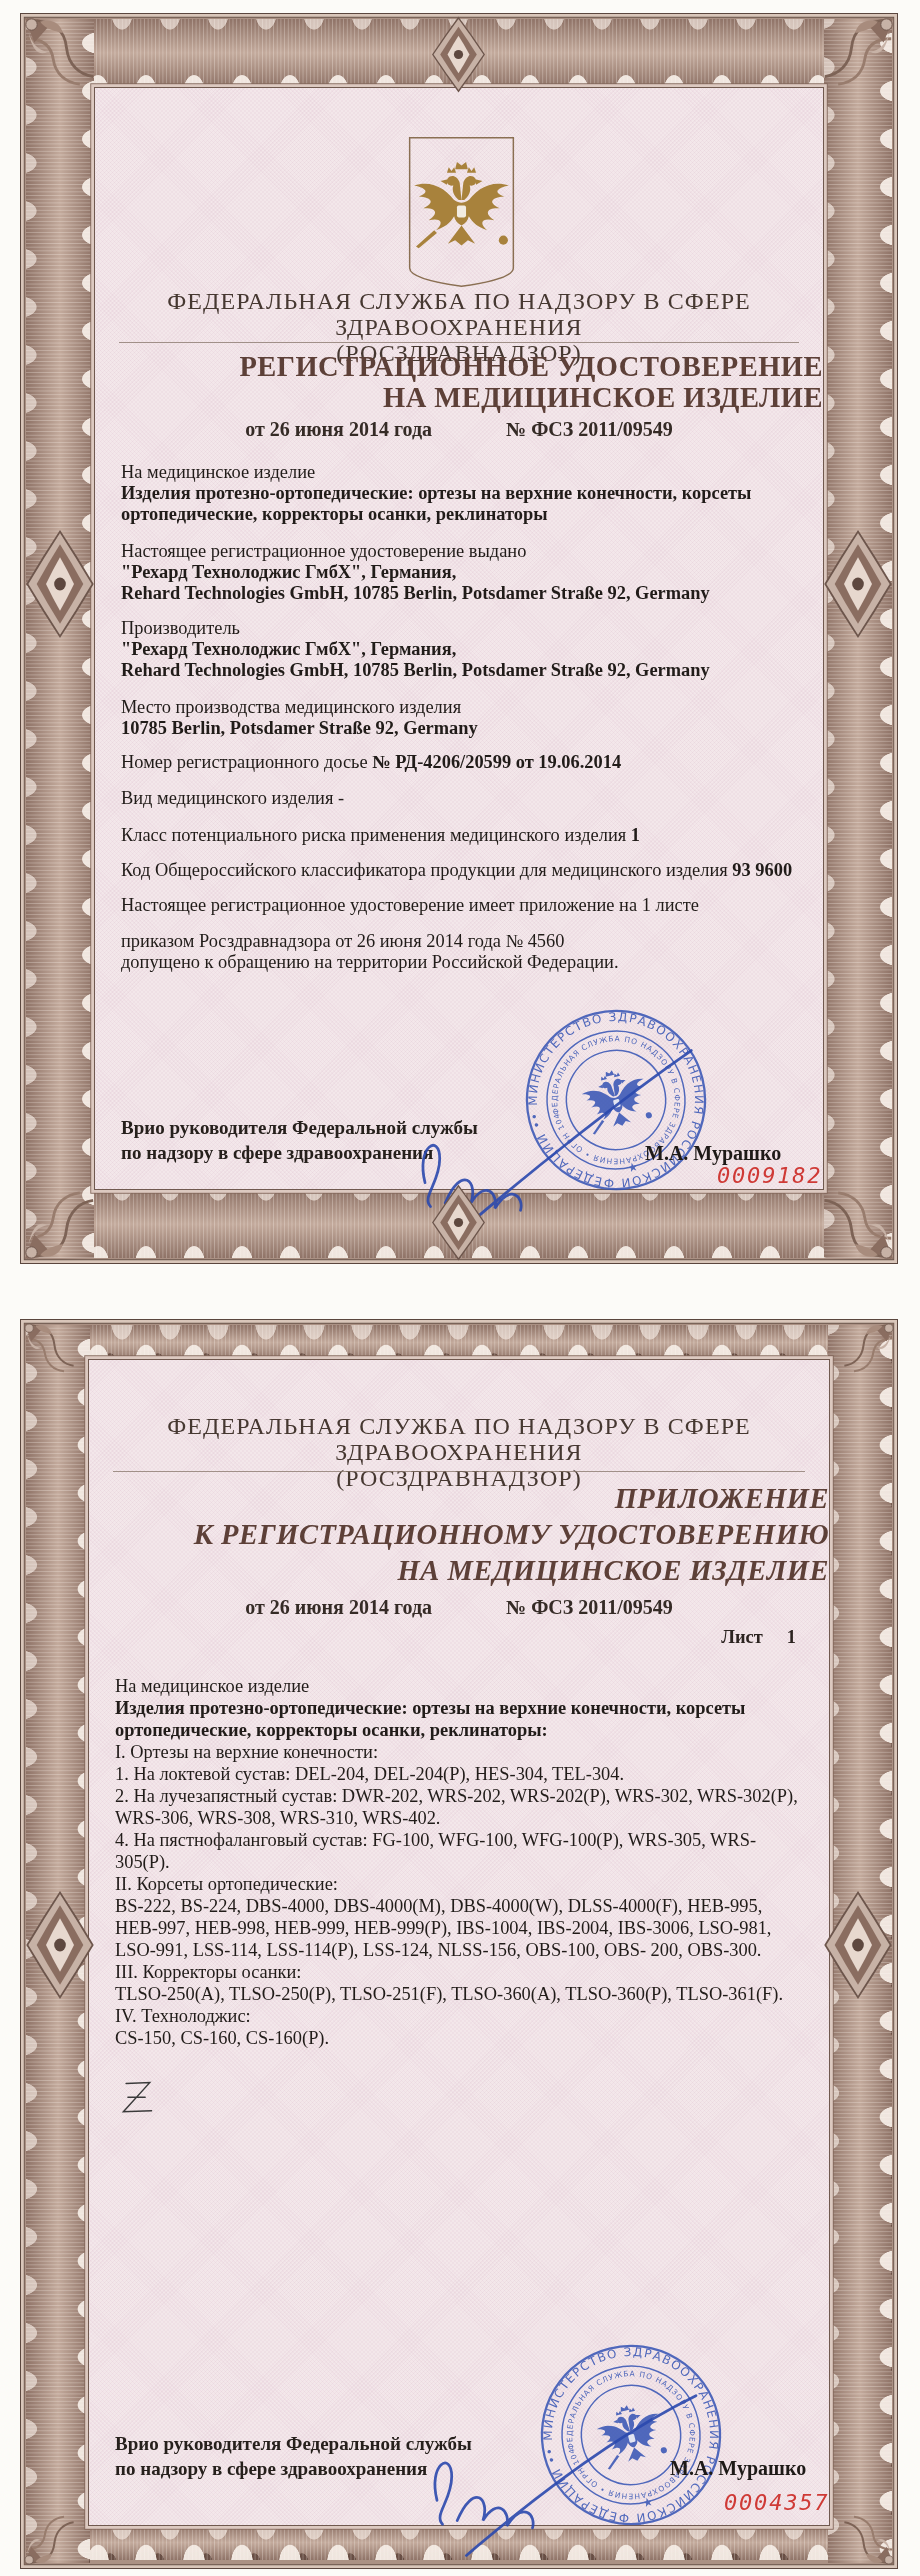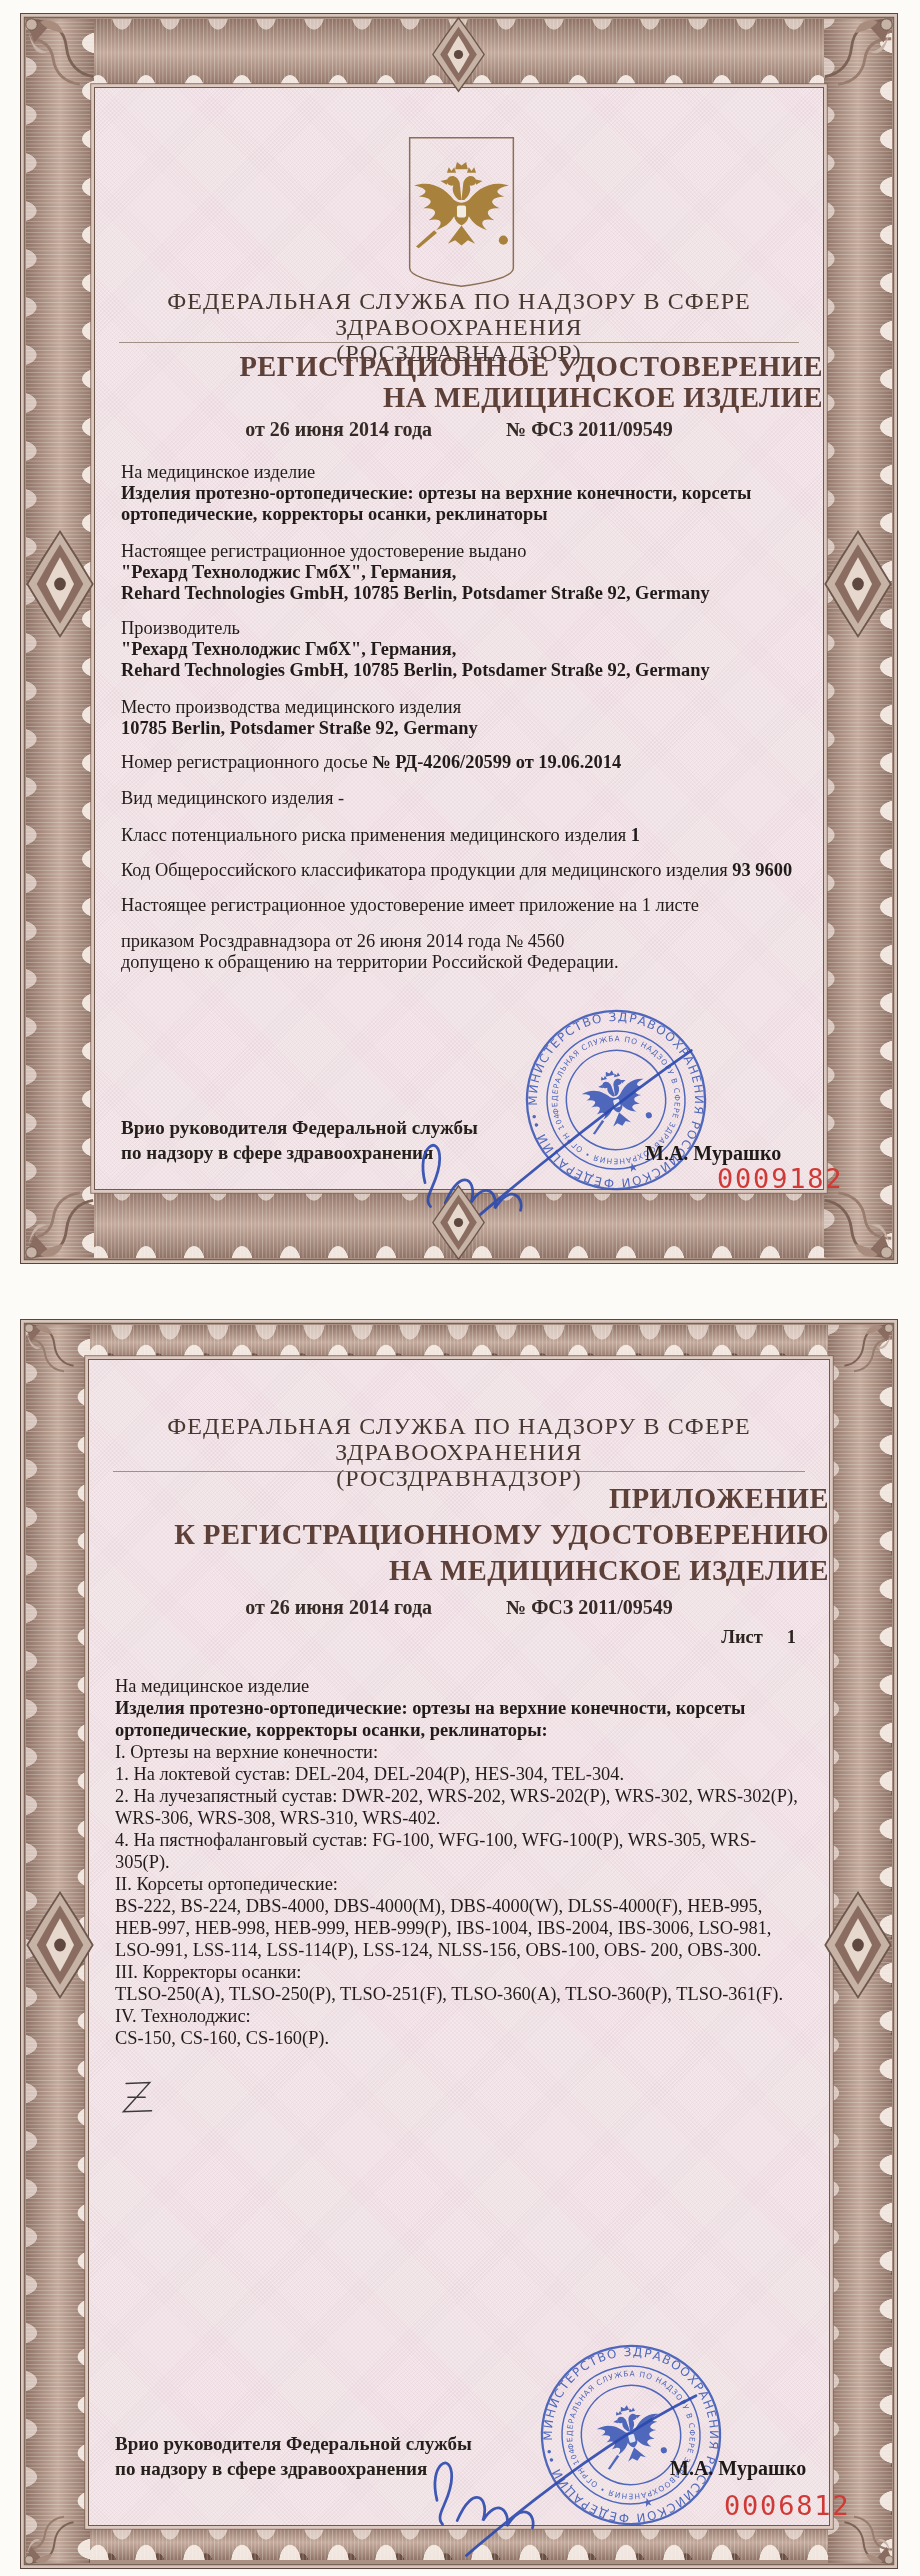--- a/index.html
+++ b/index.html
@@ -72,38 +72,38 @@
   }
   #p1 .inner { inset:73px; }
   #p2 .inner { left:67px; right:67px; top:39px; bottom:42px; }
 
   
   .agency { position:absolute; left:0; right:0; text-align:center;
     font-size:24px; letter-spacing:1.1px; color:#463831; line-height:26px; }
   .rule { position:absolute; left:24px; right:24px; border-top:0.9px solid #867468; opacity:.75; }
   .doc-title { position:absolute; left:0; right:0; text-align:right; font-weight:bold;
     color:#5d4038; font-size:28.5px; line-height:31px; letter-spacing:0.5px; }
-  #p2 .doc-title { line-height:36px; }
+  #p2 .doc-title { line-height:36px;font-style:italic; }
   .dateline { position:absolute; left:0; right:0; display:flex; justify-content:center;
     gap:74px; font-weight:bold; font-size:20px; color:#352b26; }
   .sheet { position:absolute; right:33px; font-weight:bold; font-size:18.4px; color:#2c2420; }
   .sheet span { margin-left:24px; }
 
   .content { position:absolute; left:26px; width:692px; color:#211c19; font-size:18.4px; }
   .blk { position:absolute; left:0; right:0; line-height:21px; }
   .bold { font-weight:bold; }
   .content2 { position:absolute; left:26px; width:694px; color:#211c19;
     font-size:18.4px; line-height:22px; }
   .content2 p { margin:0; }
 
   .sig { position:absolute; left:26px; font-weight:bold; font-size:19px;
     line-height:25px; color:#26201c; }
   .signer { position:absolute; font-weight:bold; font-size:20px; color:#1e1a17; }
   .serial { position:absolute; font-family:"DejaVu Sans Mono", monospace;
-    font-size:27px; letter-spacing:1.8px; color:#cf3a36; }
+    font-size:22px; letter-spacing:1.8px; color:#cf3a36;font-style:italic; }
 
   .emblem { position:absolute; left:309px; top:46px; width:115px; height:156px; color:#a8823c; }
   .stamp { position:absolute; width:202px; height:202px; color:#3453b4; opacity:.85; }
   .stamp text { font-family:"DejaVu Sans", sans-serif; fill:#3453b4; }
   .scrawl { position:absolute; z-index:4; }
   .zmark { position:absolute; }
   svg { display:block; }
   .defs-hidden { position:absolute; width:0; height:0; overflow:hidden; }
 </style>
 </head>
@@ -392,16 +392,16 @@
 
     <svg class="scrawl" style="left:331px; top:1021px;" width="304" height="202" viewBox="0 0 330 220">
       <g fill="none" stroke="#2b49ae" stroke-width="3" stroke-linecap="round" opacity="0.9">
         <path d="M18 130 C8 90 34 76 34 104 C34 130 14 146 24 156"></path>
         <path d="M40 152 C58 110 76 128 68 152 C84 126 98 142 94 158 C112 130 126 146 122 160"></path>
         <path d="M50 190 C120 130 210 60 300 16"></path>
       </g>
     </svg>
 
     <div class="signer" style="left:581px; top:1097px;">М.А. Мурашко</div>
-    <div class="serial" style="left:635px; top:1130px;">0006812</div>
+    <div class="serial" style="left:635px; top:1130px;">0004357</div>
   </div>
 </div>
 
 
 </body></html>

